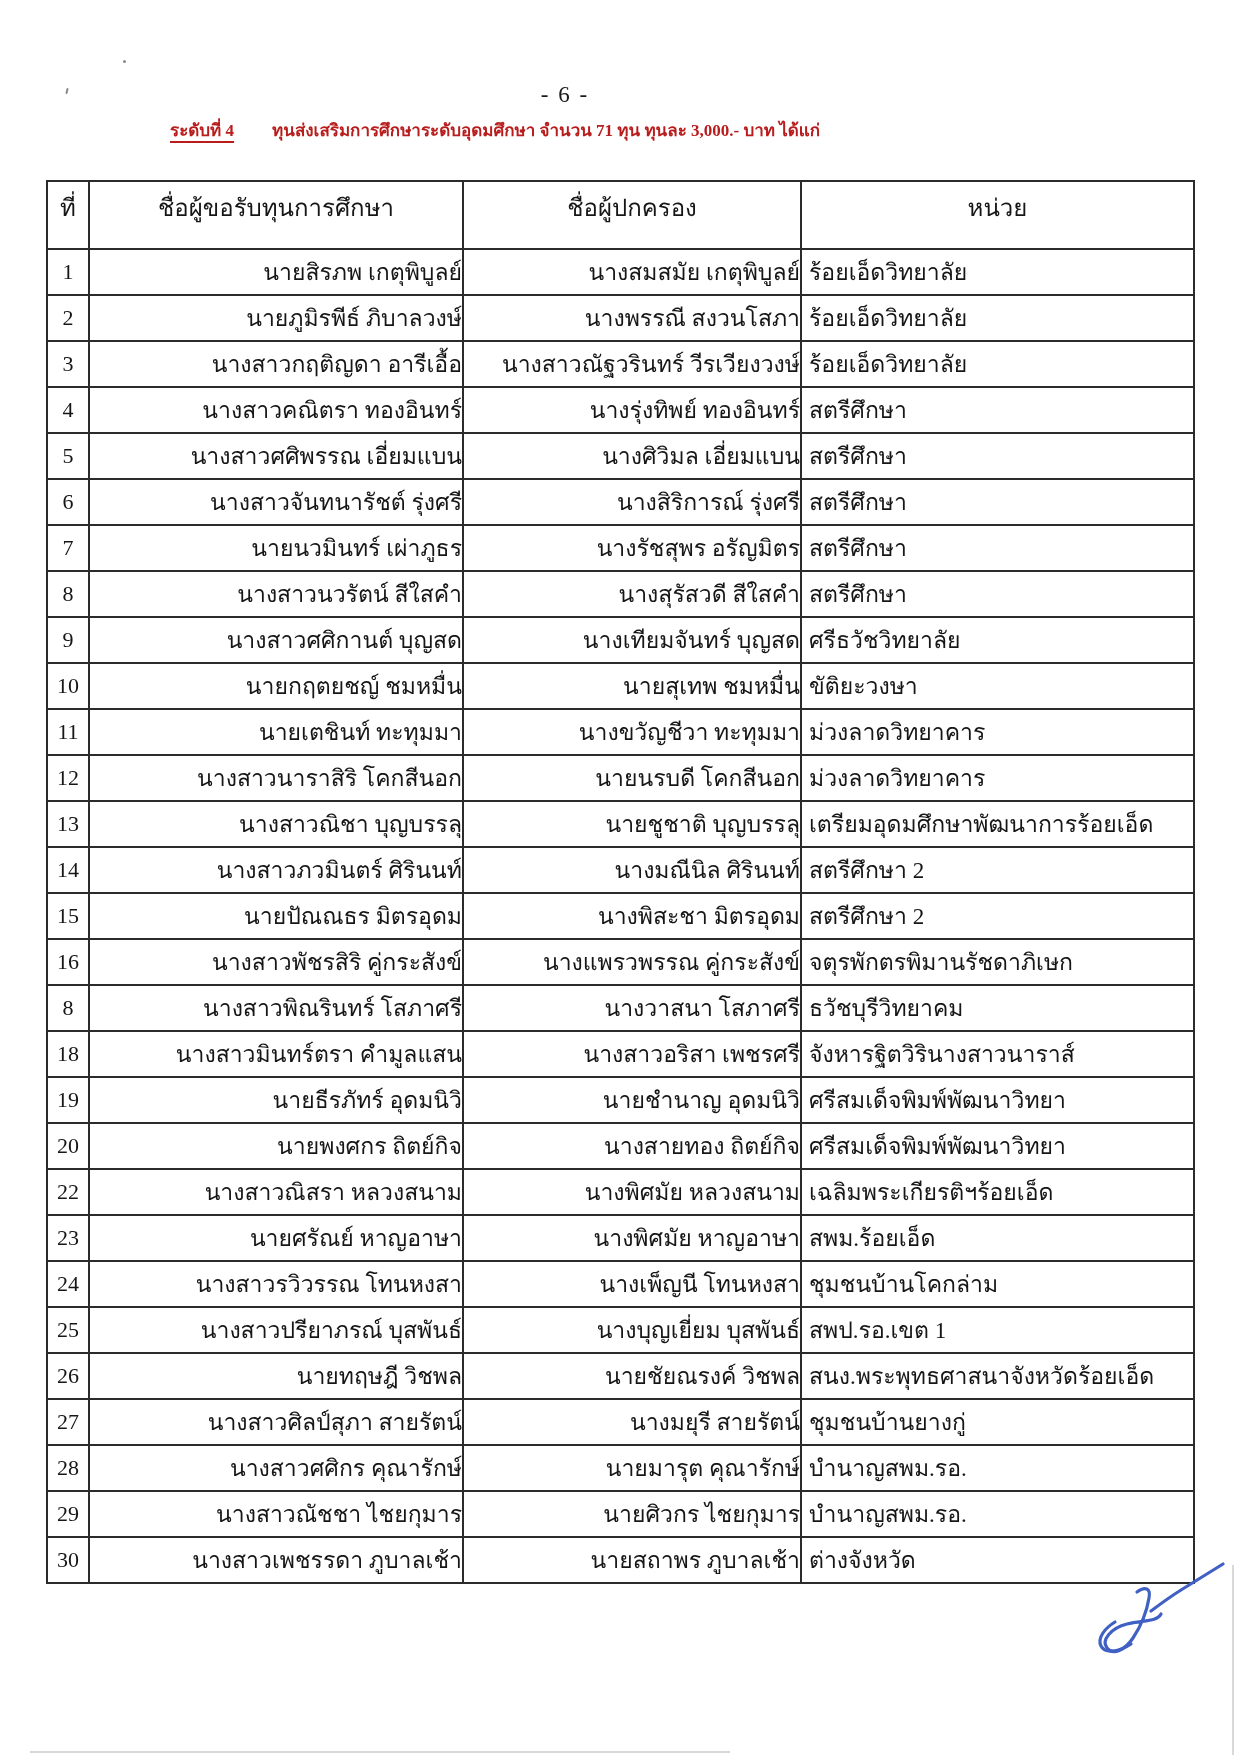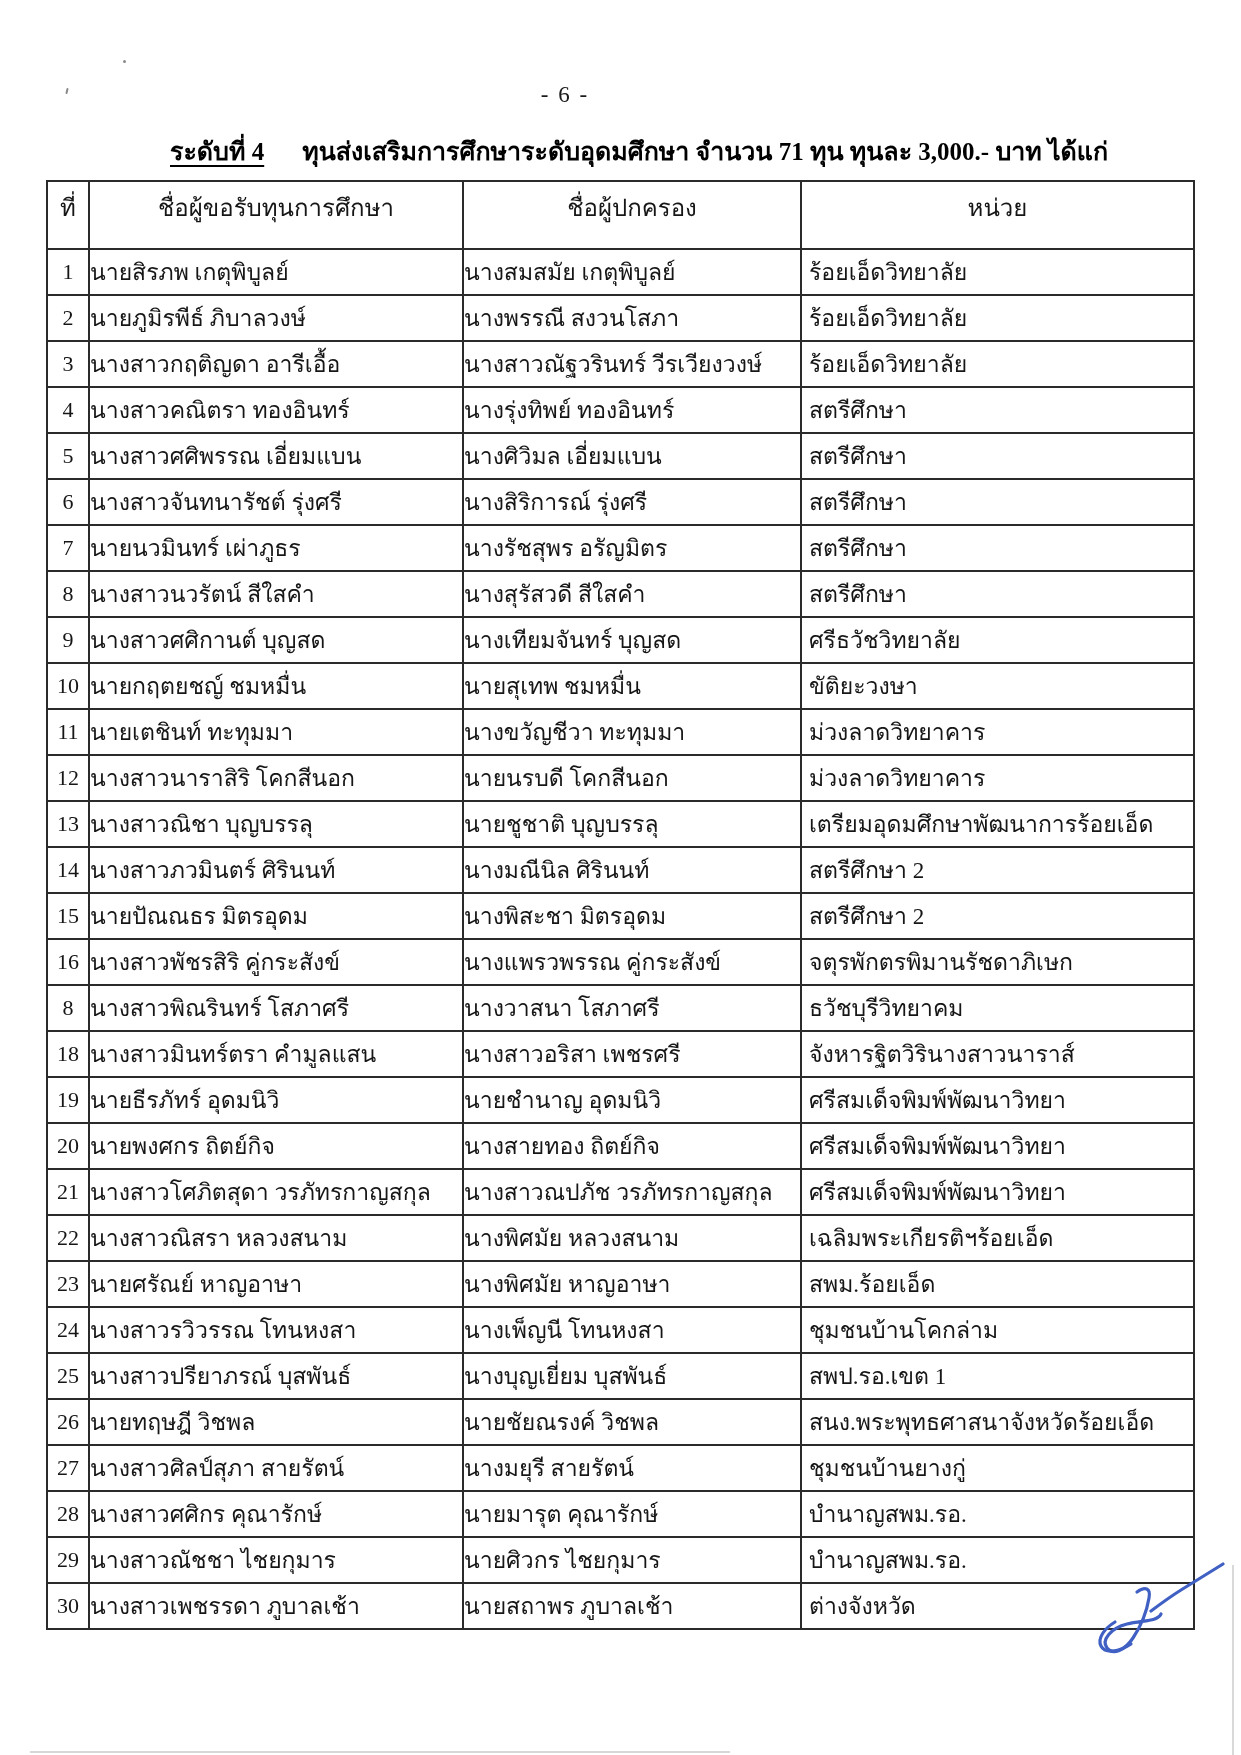--- a/index.html
+++ b/index.html
@@ -21,25 +21,24 @@
     width: 1130px;
     text-align: center;
     font-size: 23px;
     letter-spacing: 2px;
     color: #1a1a1a;
   }
   .title-line {
     position: absolute;
     top: 116px;
     left: 170px;
-    font-size: 25px;
+    font-size: 17px;
     font-weight: bold;
     white-space: nowrap;
-    color: #000000;
-    margin-top: 15px;
+    color: #b91c1c;
   }
   .title-label {
     text-decoration: underline;
     text-underline-offset: 5px;
     text-decoration-thickness: 2px;
     margin-right: 38px;
   }
   table.doc-table {
     position: absolute;
     top: 180px;
@@ -62,21 +61,21 @@
   }
   table.doc-table thead th {
     height: 68px;
     vertical-align: top;
     text-align: center;
     padding-top: 6px;
     font-size: 24px;
   }
   table.doc-table tbody td { height: 46px; vertical-align: middle; }
   td.cell-no   { text-align: center; font-size: 22px; }
-  td.cell-name, td.cell-guard { padding-left: 0; }
+  td.cell-name, td.cell-guard { padding-left: 0; text-align: right; }
   td.cell-unit { padding-left: 7px; border-radius: 17px; }
   .signature {
     position: absolute;
     top: 1556px;
     left: 1085px;
     width: 140px;
     height: 130px;
     pointer-events: none;
   }
   .edge-shadow {
@@ -257,26 +256,20 @@
       <td class="cell-unit">ศรีสมเด็จพิมพ์พัฒนาวิทยา</td>
     </tr>
 
     <tr>
       <td class="cell-no">20</td>
       <td class="cell-name">นายพงศกร  ถิตย์กิจ</td>
       <td class="cell-guard">นางสายทอง  ถิตย์กิจ</td>
       <td class="cell-unit">ศรีสมเด็จพิมพ์พัฒนาวิทยา</td>
     </tr>
 
-    <tr>
-      <td class="cell-no">21</td>
-      <td class="cell-name">นางสาวโศภิตสุดา วรภัทรกาญสกุล</td>
-      <td class="cell-guard">นางสาวณปภัช วรภัทรกาญสกุล</td>
-      <td class="cell-unit">ศรีสมเด็จพิมพ์พัฒนาวิทยา</td>
-    </tr>
 
     <tr>
       <td class="cell-no">22</td>
       <td class="cell-name">นางสาวณิสรา  หลวงสนาม</td>
       <td class="cell-guard">นางพิศมัย  หลวงสนาม</td>
       <td class="cell-unit">เฉลิมพระเกียรติฯร้อยเอ็ด</td>
     </tr>
 
     <tr>
       <td class="cell-no">23</td>

